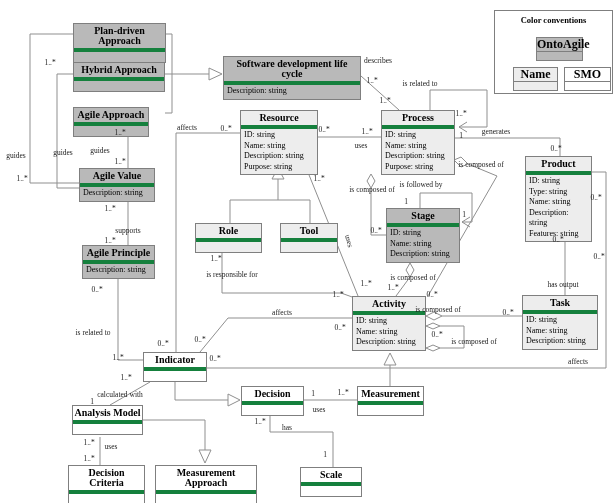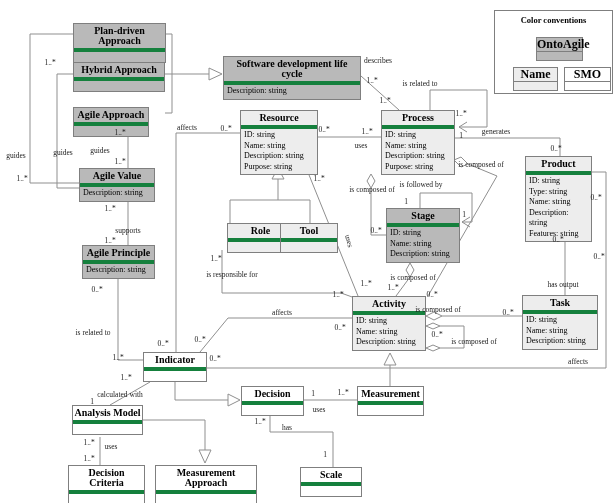--- a/index.html
+++ b/index.html
@@ -233,21 +233,21 @@
     </div>
   </div>
   <div class="uml onto" style="left: 386px; top: 208px; width: 74px; background: rgb(185, 185, 185);">
     <div class="t">Stage</div>
     <div class="a">
       <div>ID: string</div>
       <div>Name: string</div>
       <div>Description: string</div>
     </div>
   </div>
-  <div class="uml prmo" style="left: 195px; top: 223px; width: 67px; background: rgb(237, 237, 237); margin-left: 32px;">
+  <div class="uml prmo" style="left: 195px; top: 223px; width: 67px; background: rgb(237, 237, 237);">
     <div class="t">Role</div>
     <div class="a empty"></div>
   </div>
   <div class="uml prmo" style="left: 280px; top: 223px; width: 58px; background: rgb(237, 237, 237);">
     <div class="t">Tool</div>
     <div class="a empty"></div>
   </div>
   <div class="uml onto" style="left: 79px; top: 168px; width: 76px; background: rgb(185, 185, 185);">
     <div class="t">Agile Value</div>
     <div class="a">

